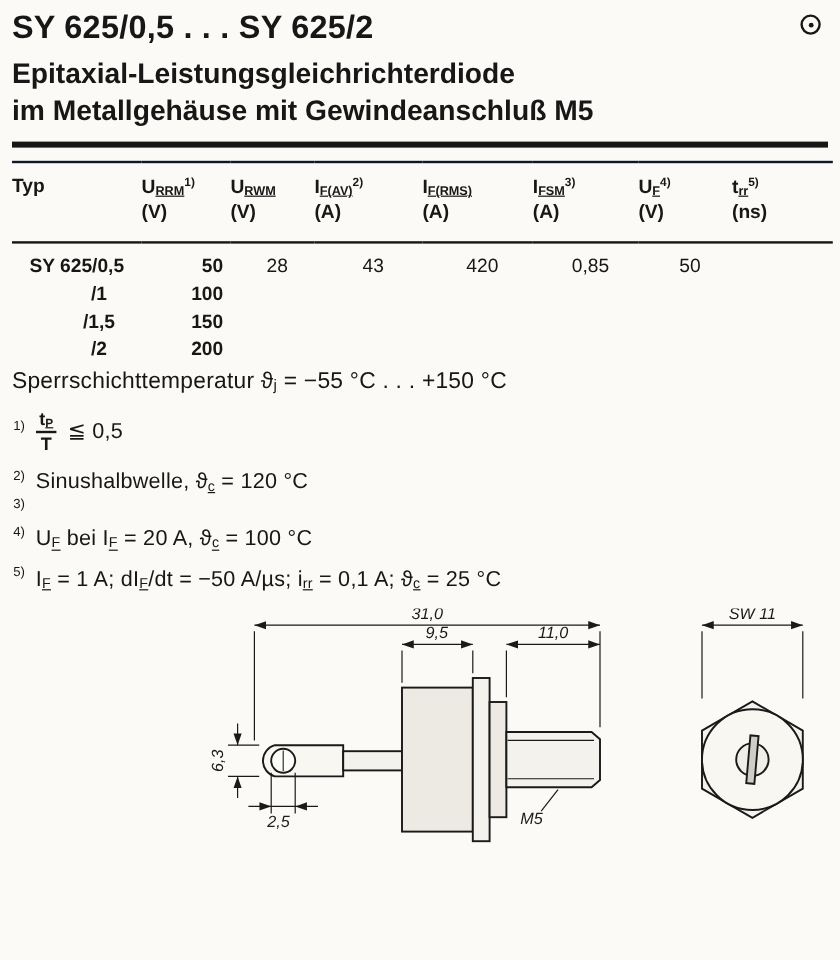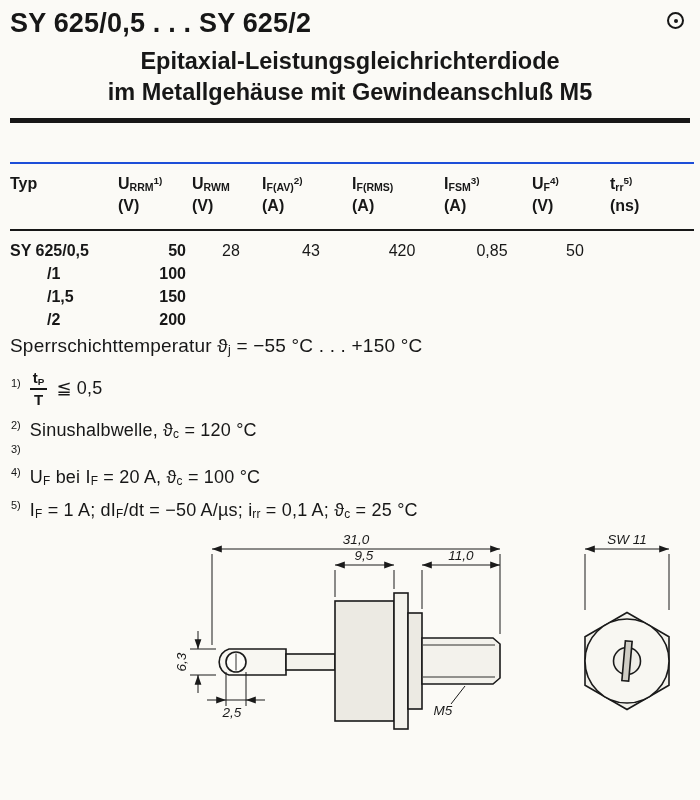--- a/index.html
+++ b/index.html
@@ -13,34 +13,34 @@
   .page { padding:8px 10px 0 10px; width:700px; height:708px; }
 
   .title-row { display:flex; justify-content:space-between; align-items:flex-start; }
   h1 { font-size:27px; font-weight:700; letter-spacing:.2px; }
   .mark {
     width:17px; height:17px; border:2px solid #171717; border-radius:50%;
     display:flex; align-items:center; justify-content:center; margin:4px 6px 0 0; flex:0 0 auto;
   }
   .mark::after { content:""; width:4px; height:4px; background:#171717; border-radius:50%; }
 
-  h2 { font-size:23.5px; font-weight:700; line-height:1.3; margin-top:7px;text-align:center; }
+  h2 { font-size:23.5px; font-weight:700; line-height:1.3; margin-top:7px; }
 
   .rule-thick { height:5px; background:#171717; margin-top:11px; }
 
-  table.spec { width:100%; table-layout:fixed; border-collapse:collapse; margin-top:39px; border-top:2px solid #1d4ed8; }
+  table.spec { width:100%; table-layout:fixed; border-collapse:collapse; margin-top:11px; border-top:2px solid #0f172a; }
   th { text-align:left; vertical-align:top; padding:11px 0 14px 0; border-bottom:2px solid #171717; font-size:16px; }
   th .sym { display:block; font-weight:700; white-space:nowrap; }
   th .unit { display:block; font-weight:700; margin-top:3px; }
-  sub { font-size:.66em; vertical-align:-0.18em; }
+  sub { font-size:.66em; vertical-align:-0.18em;text-decoration:underline; }
   sup { font-size:.62em; vertical-align:.55em; }
 
   tbody td { font-size:16px; line-height:23px; vertical-align:top; }
   tbody tr:first-child td { padding-top:8px; }
-  td.typ { font-weight:700; white-space:nowrap; }
+  td.typ { font-weight:700; white-space:nowrap;text-align:center; }
   tr.sub-row td.typ { padding-left:37px; }
   td.num { font-weight:700; text-align:right; padding-right:6px; }
   tbody td.shared { font-weight:400; text-align:center; padding-left:8px; padding-top:32px; }
 
   .temp-line { margin-top:4px; font-size:19px; letter-spacing:.2px; }
 
   .fn { margin-top:12px; font-size:18px; display:flex; align-items:center; }
   .fn .fn-num { font-size:11px; margin:-10px 9px 0 1px; flex:0 0 auto; }
   .fn .fn-text { letter-spacing:.2px; }
   .fn1 { align-items:center; }

